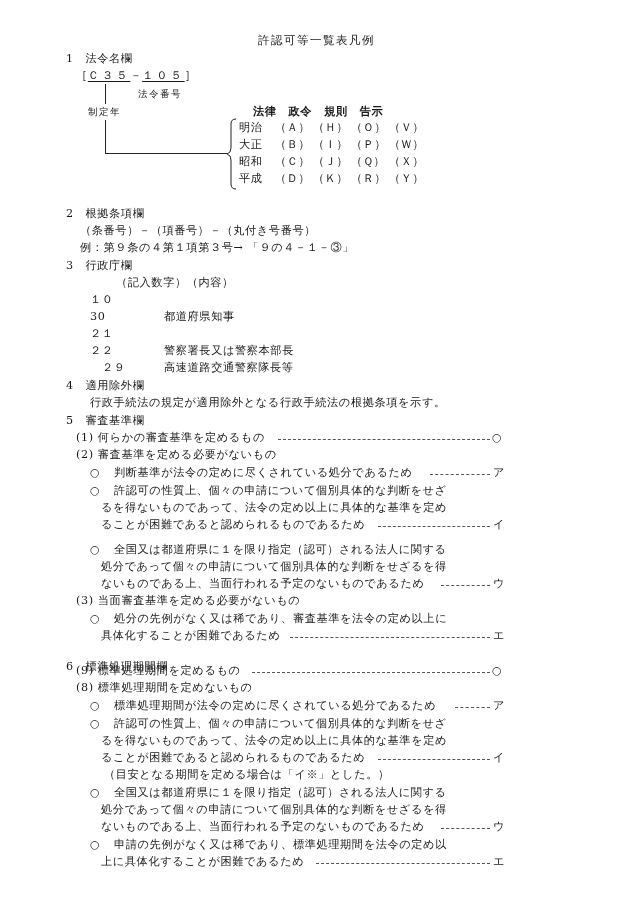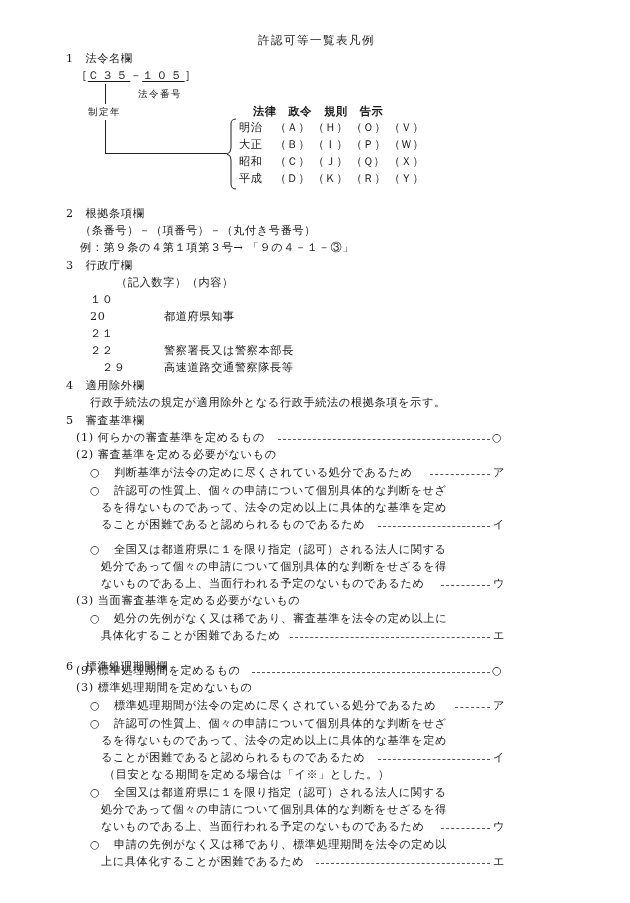--- a/index.html
+++ b/index.html
@@ -64,21 +64,21 @@
   </div>
 
 
   <div class="t" style="left:66px; top:207px;">2　根拠条項欄</div>
   <div class="t" style="left:80px; top:224px;">（条番号）－（項番号）－（丸付き号番号）</div>
   <div class="t" style="left:80px; top:241px;">例：第９条の４第１項第３号→ 「９の４－１－③」</div>
 
   <div class="t" style="left:66px; top:259px;">3　行政庁欄</div>
   <div class="t" style="left:80px; top:276px;margin-left:36px;">（記入数字）（内容）</div>
   <div class="t" style="left:90px; top:293px;">１０</div>
-  <div class="t" style="left:90px; top:310px;">20</div>
+  <div class="t" style="left:90px; top:310px;">30</div>
   <div class="t" style="left:164px; top:310px;">都道府県知事</div>
   <div class="t" style="left:90px; top:327px;">２１</div>
   <div class="t" style="left:90px; top:344px;">２２</div>
   <div class="t" style="left:164px; top:344px;">警察署長又は警察本部長</div>
   <div class="t" style="left:90px; top:361px;margin-left:12px;">２９</div>
   <div class="t" style="left:164px; top:361px;">高速道路交通警察隊長等</div>
 
   <div class="t" style="left:66px; top:379px;">4　適用除外欄</div>
   <div class="t" style="left:90px; top:396px;">行政手続法の規定が適用除外となる行政手続法の根拠条項を示す。</div>
 
@@ -115,21 +115,21 @@
   <div class="t" style="left:101px; top:629px;">具体化することが困難であるため</div>
   <div class="leader" style="left:290px; top:637px; width:200px;"></div>
   <div class="endmark" style="left:493px; top:629px;">エ</div>
 
   <div class="t" style="left:66px; top:646px;margin-top:14px;">6　標準処理期間欄</div>
 
   <div class="t" style="left:76px; top:664px;">(9) 標準処理期間を定めるもの</div>
   <div class="leader" style="left:252px; top:672px; width:238px;"></div>
   <div class="endmark" style="left:492px; top:664px;">○</div>
 
-  <div class="t" style="left:76px; top:681px;">(3) 標準処理期間を定めないもの</div>
+  <div class="t" style="left:76px; top:681px;">(8) 標準処理期間を定めないもの</div>
 
   <div class="t" style="left:90px; top:699px;">○</div>
   <div class="t" style="left:114px; top:699px;">標準処理期間が法令の定めに尽くされている処分であるため</div>
   <div class="leader" style="left:455px; top:707px; width:35px;"></div>
   <div class="endmark" style="left:493px; top:699px;">ア</div>
 
   <div class="t" style="left:90px; top:717px;">○</div>
   <div class="t" style="left:114px; top:717px;">許認可の性質上、個々の申請について個別具体的な判断をせざ</div>
   <div class="t" style="left:101px; top:734px;">るを得ないものであって、法令の定め以上に具体的な基準を定め</div>
   <div class="t" style="left:101px; top:751px;">ることが困難であると認められるものであるため</div>

